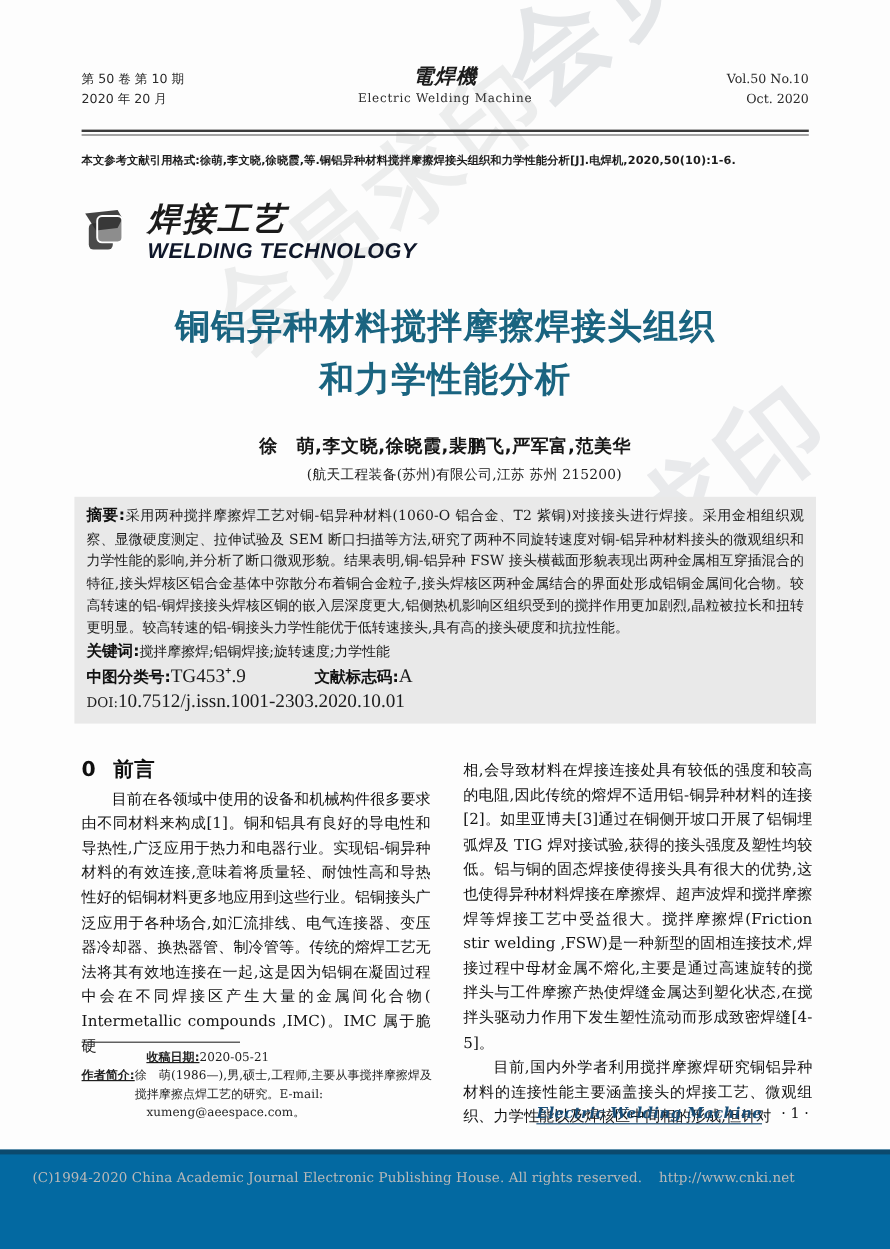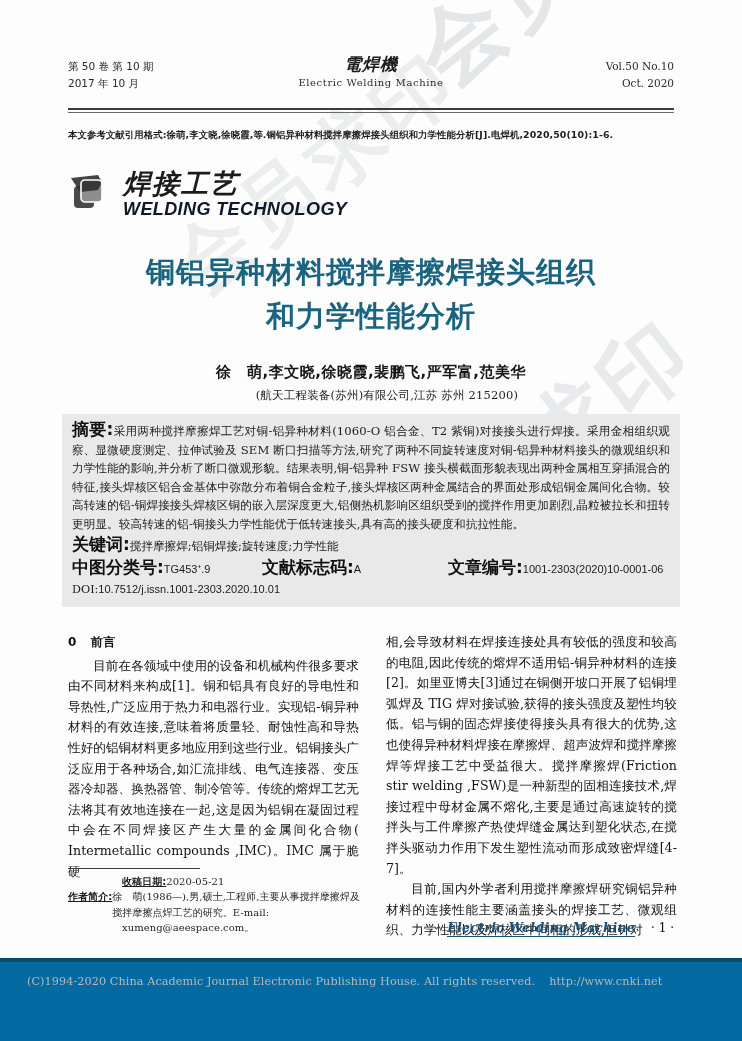--- a/index.html
+++ b/index.html
@@ -213,21 +213,21 @@
     font-family: "DejaVu Serif", "Liberation Serif", serif;
     font-size: 11.6px;
     color: #1b1b1b;
     line-height: 18.6px;
     text-align: justify;
     letter-spacing: 0.1px;
   }
   .abs-label {
     font-family: "DejaVu Sans", sans-serif;
     font-weight: bold;
-    font-size: 17px;
+    font-size: 13px;
     color: #111;
   }
   .kw-line {
     font-family: "DejaVu Serif", "Liberation Serif", serif;
     font-size: 11.6px;
     color: #1b1b1b;
     line-height: 19px;
     margin-top: 1px;
   }
   .meta-row {
@@ -242,41 +242,41 @@
   .meta-row .mcell.c1 { width: 190px; }
   .meta-row .mcell.c2 { width: 186px; }
   .doi-line {
     font-family: "DejaVu Serif", "Liberation Serif", serif;
     font-size: 11.2px;
     color: #1b1b1b;
     line-height: 18px;
     margin-top: 1px;
   }
   .small-val {
-    font-family: Liberation Sans, sans-serif;
-    font-size: 11px;
+    font-family: Liberation Serif, serif;
+    font-size: 16px;
   }
 
   
   .col {
     position: absolute;
     top: 632px;
     width: 291px;
     font-family: "DejaVu Serif", "Liberation Serif", serif;
     font-size: 12.6px;
     color: #131313;
     line-height: 20.6px;
     text-align: justify;
     letter-spacing: 0.05px;
   }
   .col-left  { left: 68px; }
   .col-right { left: 386px; top: 632px; }
   .sec-head {
     font-family: "DejaVu Sans", sans-serif;
-    font-size: 12px;
+    font-size: 17px;
     font-weight: bold;
     color: #0f0f0f;
     margin-bottom: 3px;
     letter-spacing: 0.5px;
   }
   .sec-head .num { margin-right: 14px; }
   .body-p { text-indent: 2em; }
 
   
   .footnote-rule {
@@ -358,21 +358,21 @@
 
   <div class="watermark wm1">会员求印</div>
   <div class="watermark wm2">会员求印</div>
   <div class="watermark wm3">会员求印</div>
 
   <div class="content-layer">
 
     <div class="header">
       <div class="hdr-left">
         <div>第 50 卷  第 10 期</div>
-        <div>2017 年 10 月</div>
+        <div>2020 年 20 月</div>
       </div>
       <div class="hdr-center">
         <div class="mast-cn">電焊機</div>
         <div class="mast-en">Electric Welding Machine</div>
       </div>
       <div class="hdr-right">
         <div>Vol.50  No.10</div>
         <div>Oct.  2020</div>
       </div>
     </div>
@@ -403,32 +403,31 @@
 
     <div class="authors">徐　萌,李文晓,徐晓霞,裴鹏飞,严军富,范美华</div>
     <div class="affiliation">(航天工程装备(苏州)有限公司,江苏 苏州 215200)</div>
 
     <div class="abstract-box">
       <div class="abs-para"><span class="abs-label">摘要:</span><span>采用两种搅拌摩擦焊工艺对铜-铝异种材料(1060-O 铝合金、T2 紫铜)对接接头进行焊接。采用金相组织观察、显微硬度测定、拉伸试验及 SEM 断口扫描等方法,研究了两种不同旋转速度对铜-铝异种材料接头的微观组织和力学性能的影响,并分析了断口微观形貌。结果表明,铜-铝异种 FSW 接头横截面形貌表现出两种金属相互穿插混合的特征,接头焊核区铝合金基体中弥散分布着铜合金粒子,接头焊核区两种金属结合的界面处形成铝铜金属间化合物。较高转速的铝-铜焊接接头焊核区铜的嵌入层深度更大,铝侧热机影响区组织受到的搅拌作用更加剧烈,晶粒被拉长和扭转更明显。较高转速的铝-铜接头力学性能优于低转速接头,具有高的接头硬度和抗拉性能。</span></div>
       <div class="kw-line"><span class="abs-label">关键词:</span><span>搅拌摩擦焊;铝铜焊接;旋转速度;力学性能</span></div>
       <div class="meta-row">
         <div class="mcell c1"><span class="abs-label">中图分类号:</span><span class="small-val">TG453⁺.9</span></div>
         <div class="mcell c2"><span class="abs-label">文献标志码:</span><span class="small-val">A</span></div>
-        <div class="mcell"><span class="abs-label">文章编号:</span><span class="small-val">1001-2303(2020)10-0001-06</span></div>
       </div>
       <div class="doi-line"><span>DOI:</span><span class="small-val">10.7512/j.issn.1001-2303.2020.10.01</span></div>
     </div>
 
     <div class="col col-left">
       <div class="sec-head"><span class="num">0</span><span>前言</span></div>
       <div class="body-p">目前在各领域中使用的设备和机械构件很多要求由不同材料来构成[1]。铜和铝具有良好的导电性和导热性,广泛应用于热力和电器行业。实现铝-铜异种材料的有效连接,意味着将质量轻、耐蚀性高和导热性好的铝铜材料更多地应用到这些行业。铝铜接头广泛应用于各种场合,如汇流排线、电气连接器、变压器冷却器、换热器管、制冷管等。传统的熔焊工艺无法将其有效地连接在一起,这是因为铝铜在凝固过程中会在不同焊接区产生大量的金属间化合物( Intermetallic compounds ,IMC)。IMC 属于脆硬</div>
     </div>
 
     <div class="col col-right">
-      <div>相,会导致材料在焊接连接处具有较低的强度和较高的电阻,因此传统的熔焊不适用铝-铜异种材料的连接[2]。如里亚博夫[3]通过在铜侧开坡口开展了铝铜埋弧焊及 TIG 焊对接试验,获得的接头强度及塑性均较低。铝与铜的固态焊接使得接头具有很大的优势,这也使得异种材料焊接在摩擦焊、超声波焊和搅拌摩擦焊等焊接工艺中受益很大。搅拌摩擦焊(Friction stir welding ,FSW)是一种新型的固相连接技术,焊接过程中母材金属不熔化,主要是通过高速旋转的搅拌头与工件摩擦产热使焊缝金属达到塑化状态,在搅拌头驱动力作用下发生塑性流动而形成致密焊缝[4-7]。</div>
+      <div>相,会导致材料在焊接连接处具有较低的强度和较高的电阻,因此传统的熔焊不适用铝-铜异种材料的连接[2]。如里亚博夫[3]通过在铜侧开坡口开展了铝铜埋弧焊及 TIG 焊对接试验,获得的接头强度及塑性均较低。铝与铜的固态焊接使得接头具有很大的优势,这也使得异种材料焊接在摩擦焊、超声波焊和搅拌摩擦焊等焊接工艺中受益很大。搅拌摩擦焊(Friction stir welding ,FSW)是一种新型的固相连接技术,焊接过程中母材金属不熔化,主要是通过高速旋转的搅拌头与工件摩擦产热使焊缝金属达到塑化状态,在搅拌头驱动力作用下发生塑性流动而形成致密焊缝[4-5]。</div>
       <div class="body-p">目前,国内外学者利用搅拌摩擦焊研究铜铝异种材料的连接性能主要涵盖接头的焊接工艺、微观组织、力学性能以及焊核区中间相的形成,但针对</div>
     </div>
 
     <div class="footnote-rule"></div>
     <div class="footnote">
       <div class="fn-row fn-indent">
           <span class="fn-label">收稿日期:</span>
           <span>2020-05-21</span>
         </div>
       <div class="fn-row">

